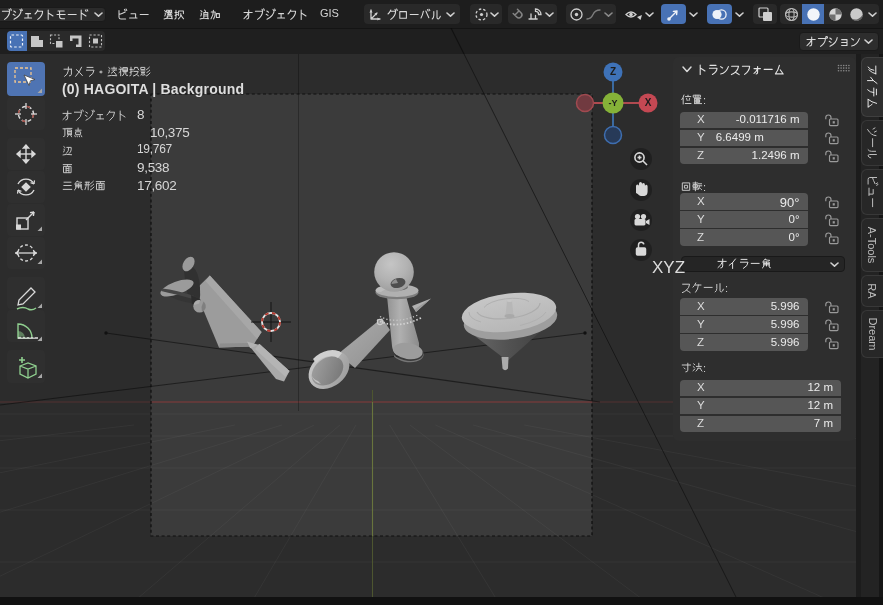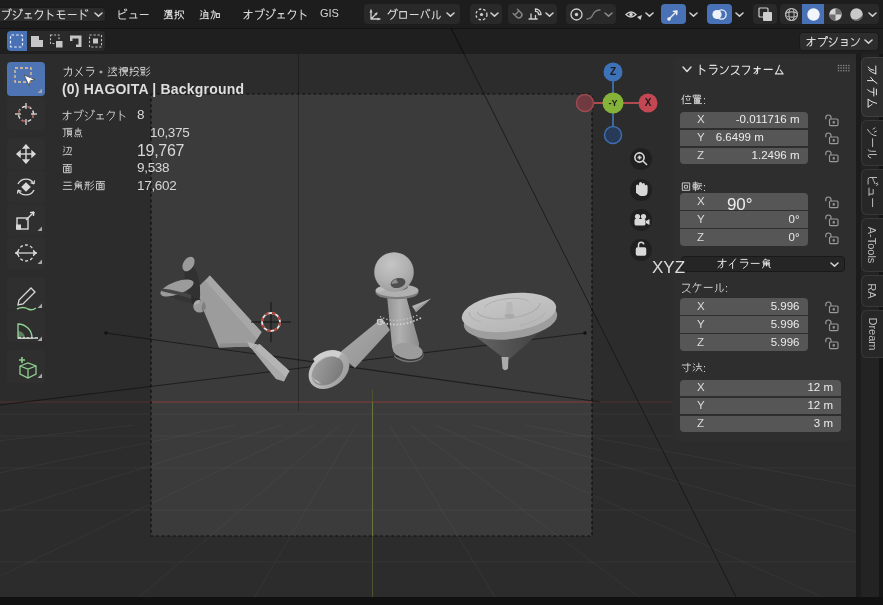--- a/index.html
+++ b/index.html
@@ -441,21 +441,21 @@
       <path transform="translate(0.00,0.00) scale(1.0000)" d="M1.2 1.6 h8.4 M5.4 1.6 v1.8 M1.9 3.4 h7.2 v6.3 h-7.2 Z M4.1 3.4 v6.3 M6.9 3.4 v6.3 M4.1 5.4 h2.8 M4.1 7.4 h2.8" fill="none" stroke="#c2c2c2" stroke-width="1.00" stroke-linecap="round" stroke-linejoin="round"></path>
     </svg>
     <svg style="position:absolute;left:62.0px;top:180.3px;overflow:visible" width="48" height="15">
       <path transform="translate(0.00,0.00) scale(1.0000)" d="M2 2.2 h7 M1.8 5.5 h7.4 M1.2 9.4 h8.6" fill="none" stroke="#c2c2c2" stroke-width="1.00" stroke-linecap="round" stroke-linejoin="round"></path>
       <path transform="translate(11.00,0.00) scale(1.0000)" d="M4.2 1 q-1 1.8 -2.6 3 M4.2 1.6 q2.2 .8 4.4 .8 M2.8 4 h5.4 v4 M2.8 4 v4 q-.2 1.4 -1.4 2 M2.8 5.4 h5.4 M2.8 6.8 h5.4 M5.5 4 v4 M8.2 8 v.8 q0 1 1.2 1" fill="none" stroke="#c2c2c2" stroke-width="1.00" stroke-linecap="round" stroke-linejoin="round"></path>
       <path transform="translate(22.00,0.00) scale(1.0000)" d="M1.2 2.2 h4.4 M1 4.8 h4.8 M2.4 2.2 q0 4.8 -1.4 7.4 M4.2 2.2 v7.6 M9.4 1.2 q-1.4 1.6 -2.8 2.4 M9.7 4.2 q-1.5 1.6 -2.9 2.4 M10 7 q-1.8 2.2 -3.6 3" fill="none" stroke="#c2c2c2" stroke-width="1.00" stroke-linecap="round" stroke-linejoin="round"></path>
       <path transform="translate(33.00,0.00) scale(1.0000)" d="M1.2 1.6 h8.4 M5.4 1.6 v1.8 M1.9 3.4 h7.2 v6.3 h-7.2 Z M4.1 3.4 v6.3 M6.9 3.4 v6.3 M4.1 5.4 h2.8 M4.1 7.4 h2.8" fill="none" stroke="#c2c2c2" stroke-width="1.00" stroke-linecap="round" stroke-linejoin="round"></path>
     </svg>
     <div class="abs" style="left:137px;top:106.9px;font-size:13.5px;color:#d7d7d7;letter-spacing:-0.3px">8</div>
     <div class="abs" style="left:150px;top:124.6px;font-size:13.5px;color:#d7d7d7;letter-spacing:-0.3px">10,375</div>
-    <div class="abs" style="left:137px;top:142.3px;font-size:16px;color:#d7d7d7;letter-spacing:-0.3px">19,767</div>
+    <div class="abs" style="left:137px;top:142.3px;font-size:12px;color:#d7d7d7;letter-spacing:-0.3px">19,767</div>
     <div class="abs" style="left:137px;top:160.0px;font-size:13.5px;color:#d7d7d7;letter-spacing:-0.3px">9,538</div>
     <div class="abs" style="left:137px;top:177.7px;font-size:13.5px;color:#d7d7d7;letter-spacing:-0.3px">17,602</div>
     <div class="abs" style="left:673px;top:57px;width:183px;height:384px;background:#2e2e2e;border-radius:6px"></div>
     <svg class="abs" style="left:681px;top:64px" width="12" height="10">
       <path d="M2 3 L6 7.5 L10 3" fill="none" stroke="#d9d9d9" stroke-width="1.5" stroke-linecap="round" stroke-linejoin="round"></path>
     </svg>
     <svg style="position:absolute;left:697.0px;top:63.5px;overflow:visible" width="92" height="15">
       <path transform="translate(0.00,0.00) scale(1.0000)" d="M3.2 1 V10.4 M3.2 4 Q5.8 5.4 8 7" fill="none" stroke="#e2e2e2" stroke-width="1.10" stroke-linecap="round" stroke-linejoin="round"></path>
       <path transform="translate(11.00,0.00) scale(1.0000)" d="M2 1.4 H8 M1.4 4.2 H9 Q9 7.8 4.4 10.4" fill="none" stroke="#e2e2e2" stroke-width="1.10" stroke-linecap="round" stroke-linejoin="round"></path>
       <path transform="translate(22.00,0.00) scale(1.0000)" d="M1.6 2.6 L3.6 4 M1.6 10 Q7 9.2 9.4 2.6" fill="none" stroke="#e2e2e2" stroke-width="1.10" stroke-linecap="round" stroke-linejoin="round"></path>
@@ -517,21 +517,21 @@
         <rect x="8.7" y="8.2" width="2.1" height="2.3" fill="#9a9a9a" stroke="none"></rect>
       </g>
     </svg>
     <svg style="position:absolute;left:681.0px;top:180.5px;overflow:visible" width="26" height="15">
       <path transform="translate(0.00,0.00) scale(1.0000)" d="M1.7 1.9 h7 v7.4 h-7 Z M3.8 4.3 h2.8 v2.8 h-2.8 Z" fill="none" stroke="#c9c9c9" stroke-width="1.00" stroke-linecap="round" stroke-linejoin="round"></path>
       <path transform="translate(11.00,0.00) scale(1.0000)" d="M1 2 h4.8 M3.4 1 v8.8 M1.4 3.6 h4 v2.8 h-4 Z M1.4 5 h4 M1 8 h5.6 M6.4 2.8 h3.2 M6.2 4.8 h3.6 M7.6 4.8 q-.5 2.4 -1.4 3.4 M7.2 6.8 q1.4 .6 2.4 1.8" fill="none" stroke="#c9c9c9" stroke-width="1.00" stroke-linecap="round" stroke-linejoin="round"></path>
     </svg>
     <div class="abs" style="left:703px;top:180.5px;font-size:11px;color:#c9c9c9">:</div>
     <div class="abs" style="left:680px;top:193.0px;width:127.5px;height:16.5px;background:#565656;border-radius:4px 4px 0px 0px"></div>
     <div class="abs" style="left:697px;top:194.8px;font-size:11.5px;color:#dcdcdc">X</div>
-    <div class="abs" style="left:680px;top:194.8px;width:119.5px;font-size:17px;color:#ebebeb;text-align:center">90°</div>
+    <div class="abs" style="left:680px;top:194.8px;width:119.5px;font-size:13px;color:#ebebeb;text-align:right">90°</div>
     <svg class="abs" style="left:824px;top:194.5px" width="16" height="14">
       <g stroke="#9a9a9a" stroke-width="1.15" fill="none">
         <rect x="5.5" y="6" width="8.5" height="6.6" rx="1"></rect>
         <path d="M7 6 L7 4.6 Q7 2 4.4 2 Q1.8 2 1.8 4.4 L1.8 6.2"></path>
         <rect x="8.7" y="8.2" width="2.1" height="2.3" fill="#9a9a9a" stroke="none"></rect>
       </g>
     </svg>
     <div class="abs" style="left:680px;top:211.0px;width:127.5px;height:16.5px;background:#565656;border-radius:0px 0px 0px 0px"></div>
     <div class="abs" style="left:697px;top:212.8px;font-size:11.5px;color:#dcdcdc">Y</div>
     <div class="abs" style="left:680px;top:212.8px;width:119.5px;font-size:11.5px;color:#ebebeb;text-align:right">0°</div>
@@ -607,21 +607,21 @@
     </svg>
     <div class="abs" style="left:703px;top:361.5px;font-size:11px;color:#c9c9c9">:</div>
     <div class="abs" style="left:680px;top:379.5px;width:161.0px;height:16.5px;background:#565656;border-radius:4px 4px 0px 0px"></div>
     <div class="abs" style="left:697px;top:381.3px;font-size:11.5px;color:#dcdcdc">X</div>
     <div class="abs" style="left:680px;top:381.3px;width:153.0px;font-size:11.5px;color:#ebebeb;text-align:right">12 m</div>
     <div class="abs" style="left:680px;top:397.5px;width:161.0px;height:16.5px;background:#565656;border-radius:0px 0px 0px 0px"></div>
     <div class="abs" style="left:697px;top:399.3px;font-size:11.5px;color:#dcdcdc">Y</div>
     <div class="abs" style="left:680px;top:399.3px;width:153.0px;font-size:11.5px;color:#ebebeb;text-align:right">12 m</div>
     <div class="abs" style="left:680px;top:415.5px;width:161.0px;height:16.5px;background:#565656;border-radius:0px 0px 4px 4px"></div>
     <div class="abs" style="left:697px;top:417.3px;font-size:11.5px;color:#dcdcdc">Z</div>
-    <div class="abs" style="left:680px;top:417.3px;width:153.0px;font-size:11.5px;color:#ebebeb;text-align:right">3 m</div>
+    <div class="abs" style="left:680px;top:417.3px;width:153.0px;font-size:11.5px;color:#ebebeb;text-align:right">7 m</div>
     <div class="abs" style="left:856px;top:54px;width:27px;height:543px;background:#232323"></div>
     <div class="abs" style="left:879px;top:54px;width:4px;height:543px;background:#161616"></div>
     <div class="abs" style="left:856px;top:54px;width:5px;height:543px;background:#1c1c1c"></div>
     <div class="abs" style="left:861px;top:57px;width:23px;height:60px;background:#2e2e2e;border:1px solid #3f3f3f;border-right:none;border-radius:6px 0 0 6px"></div>
     <svg class="abs" style="left:861px;top:57px;overflow:visible" width="22" height="60">
       <g transform="translate(17,8.0) rotate(90)">
         <path transform="translate(0.00,0.00) scale(1.0000)" d="M1 2.2 H9 M8.8 2.2 Q8.4 5.5 4.8 9.2 M5.3 4.2 Q5.2 7.5 2 10" fill="none" stroke="#e6e6e6" stroke-width="1.00" stroke-linecap="round" stroke-linejoin="round"></path>
         <path transform="translate(11.00,0.00) scale(1.0000)" d="M7.5 1 Q5 5 1.2 7.4 M4.6 4.6 V10.5" fill="none" stroke="#e6e6e6" stroke-width="1.00" stroke-linecap="round" stroke-linejoin="round"></path>
         <path transform="translate(22.00,0.00) scale(1.0000)" d="M2.2 1.6 H7.8 M1 4.2 H9 M5.6 4.2 Q5.4 8 2.8 10.4" fill="none" stroke="#e6e6e6" stroke-width="1.00" stroke-linecap="round" stroke-linejoin="round"></path>
         <path transform="translate(33.00,0.00) scale(1.0000)" d="M5.4 1.4 Q4.2 6.4 1.4 9.9 M1.4 9.9 H9.2 M6.2 5.8 Q7.8 7.6 8.8 9.6" fill="none" stroke="#e6e6e6" stroke-width="1.00" stroke-linecap="round" stroke-linejoin="round"></path>

